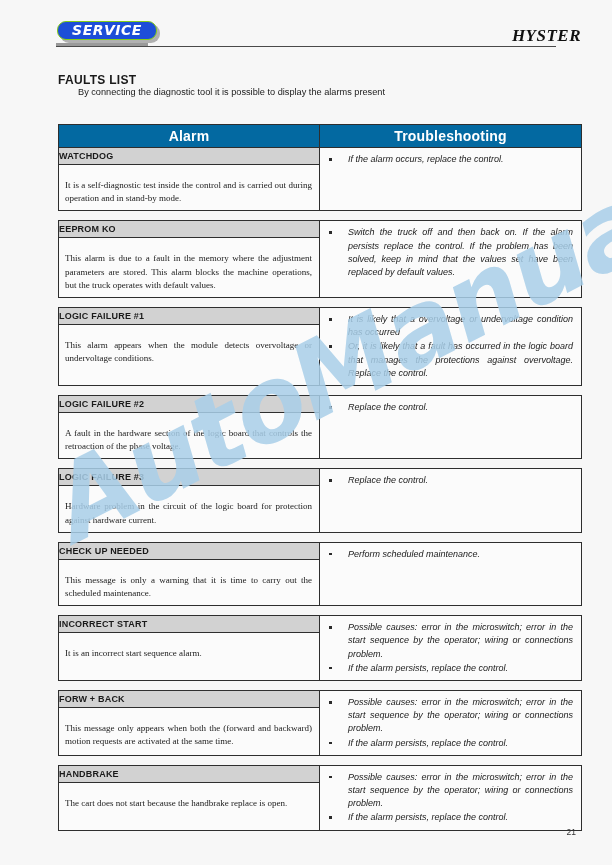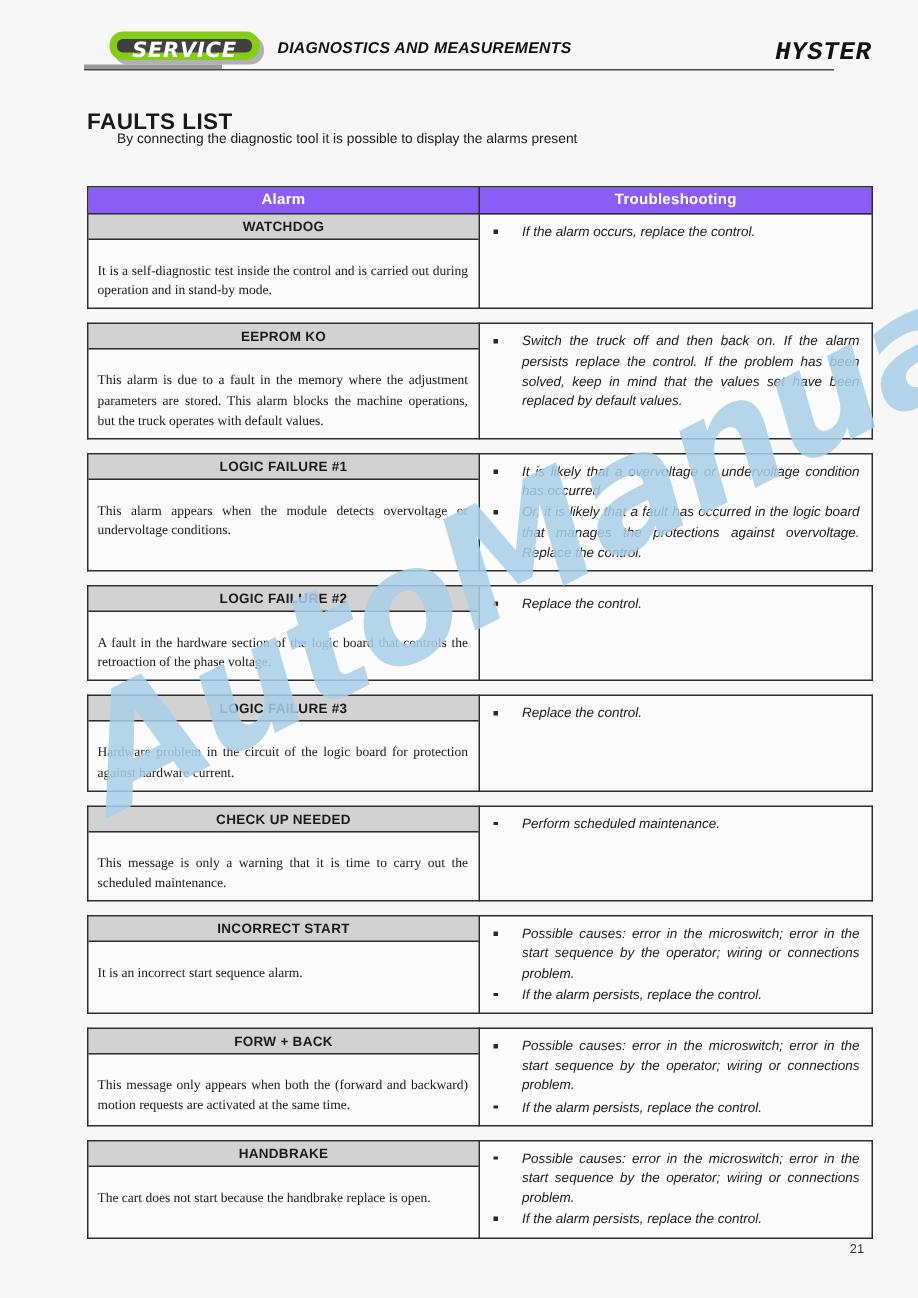--- a/index.html
+++ b/index.html
@@ -59,26 +59,25 @@
     top: 0;
     width: 612px;
     height: 58px;
   }
   .service-badge {
     position: absolute;
     left: 57px;
     top: 21px;
     width: 100px;
     height: 19px;
-    background: #404040;
+    background: #1d4ed8;
     border-radius: 9px;
     box-shadow: 3px 3px 0 rgba(120,120,120,0.55);
-    border: 5px solid #84cc16;
+    border: 1px solid #84cc16;
     box-sizing: border-box;
-    margin-left: 16px;
   }
   .service-badge span {
     display: block;
     text-align: center;
     line-height: 17px;
     color: #ffffff;
     font-family: "DejaVu Sans", sans-serif;
     font-weight: bold;
     font-style: italic;
     font-size: 14px;
@@ -92,21 +91,21 @@
     font-weight: bold;
     font-style: italic;
     letter-spacing: 0.2px;
     color: #111;
     white-space: nowrap;
   }
   .hyster-logo {
     position: absolute;
     right: 31px;
     top: 26px;
-    font-family: Liberation Mono, monospace;
+    font-family: Liberation Serif, serif;
     font-weight: bold;
     font-style: italic;
     font-size: 17px;
     letter-spacing: 0.5px;
     color: #111;
     white-space: nowrap;
   }
   .header-rule {
     position: absolute;
     left: 56px;
@@ -122,21 +121,21 @@
     width: 92px;
     height: 3px;
     background: #9a9a9a;
   }
 
   
   .section-title {
     position: absolute;
     left: 58px;
     top: 73px;
-    font-size: 15px;
+    font-size: 12px;
     font-weight: bold;
     letter-spacing: 0.3px;
   }
   .section-lead {
     position: absolute;
     left: 58px;
     top: 87px;
     font-size: 9.2px;
     color: #1a1a1a;
     padding-left: 20px;
@@ -153,23 +152,23 @@
     width: 524px;
     border: 1.4px solid #2e2e2e;
     border-collapse: collapse;
     box-sizing: border-box;
     background: #fbfbfb;
     margin-bottom: 9px;
   }
   .fault-table.head-table { margin-bottom: 9px; }
 
   .col-head-row td {
-    background: #8b5cf6;
+    background: #0369a1;
     color: #ffffff;
-    font-size: 10px;
+    font-size: 14px;
     font-weight: bold;
     text-align: center;
     padding: 3px 0 3px 0;
     border: 1px solid #2e2e2e;
     letter-spacing: 0.2px;
   }
 
   .alarm-cell {
     width: 260px;
     padding: 0;
@@ -178,21 +177,20 @@
   }
   .ts-cell {
     padding: 5px 8px 5px 6px;
     border: 1px solid #2e2e2e;
     vertical-align: top;
     font-style: italic;
   }
 
   .alarm-name {
     background: #d2d2d2;
-    text-align: center;
     font-size: 9px;
     font-weight: bold;
     padding: 3px 0 3px 0;
     border-bottom: 1px solid #2e2e2e;
     letter-spacing: 0.2px;
   }
   .alarm-desc {
     padding: 14px 7px 5px 6px;
     font-size: 9px;
     line-height: 13.2px;
@@ -240,21 +238,20 @@
 </head>
 <body>
 
 <div class="page">
 
   <div class="header">
     <div class="service-badge">
       <span>SERVICE</span>
     </div>
     <div class="header-rule-thick"></div>
-    <div class="header-title">DIAGNOSTICS AND MEASUREMENTS</div>
     <div class="hyster-logo">HYSTER</div>
     <div class="header-rule"></div>
   </div>
 
   <div class="section-title">FAULTS LIST</div>
   <div class="section-lead">By connecting the diagnostic tool it is possible to display the alarms present</div>
 
   <div class="tables">
       <table class="fault-table head-table">
         <tbody>

